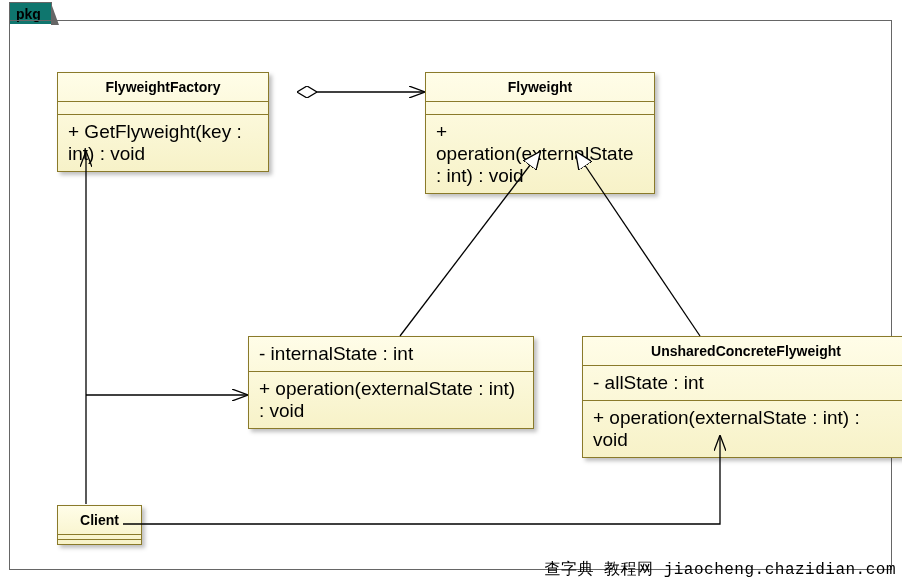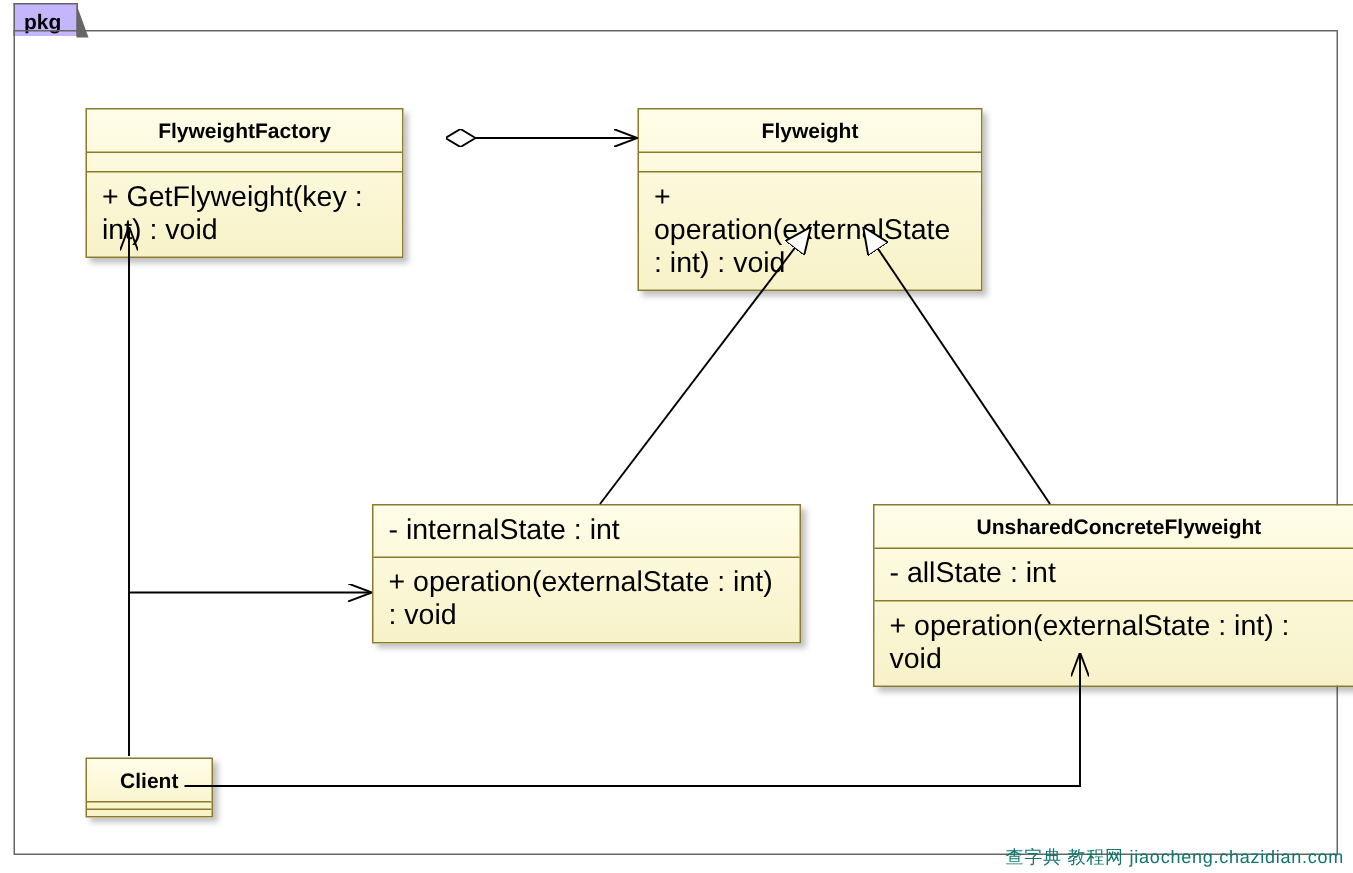--- a/index.html
+++ b/index.html
@@ -27,21 +27,21 @@
     box-sizing: border-box;
   }
   .pkg-tab {
     position: absolute;
     left: 9px;
     top: 2px;
     height: 22px;
     padding: 0 10px 0 6px;
     border: 1.5px solid #666;
     border-bottom: none;
-    background: #c4b5fd;
+    background: #0f766e;
     font-size: 14px;
     font-weight: bold;
     line-height: 22px;
     box-sizing: border-box;
   }
   .pkg-tab::after{
     
     content:"";
     position:absolute;
     right:-8px; top:0;
@@ -76,23 +76,23 @@
   svg.connectors {
     position: absolute;
     left: 0; top: 0;
     width: 902px; height: 582px;
     pointer-events: none;
   }
   .watermark {
     position: absolute;
     right: 6px;
     bottom: 2px;
-    font-size: 12px;
-    color: #0f766e;
-    font-family: Liberation Sans, sans-serif;
+    font-size: 16px;
+    color: #000000;
+    font-family: Liberation Mono, monospace;
     letter-spacing: 0.5px;
   }
 </style>
 </head>
 <body>
 
 <div class="canvas">
 
   <div class="pkg-tab">
     <span>pkg</span>

